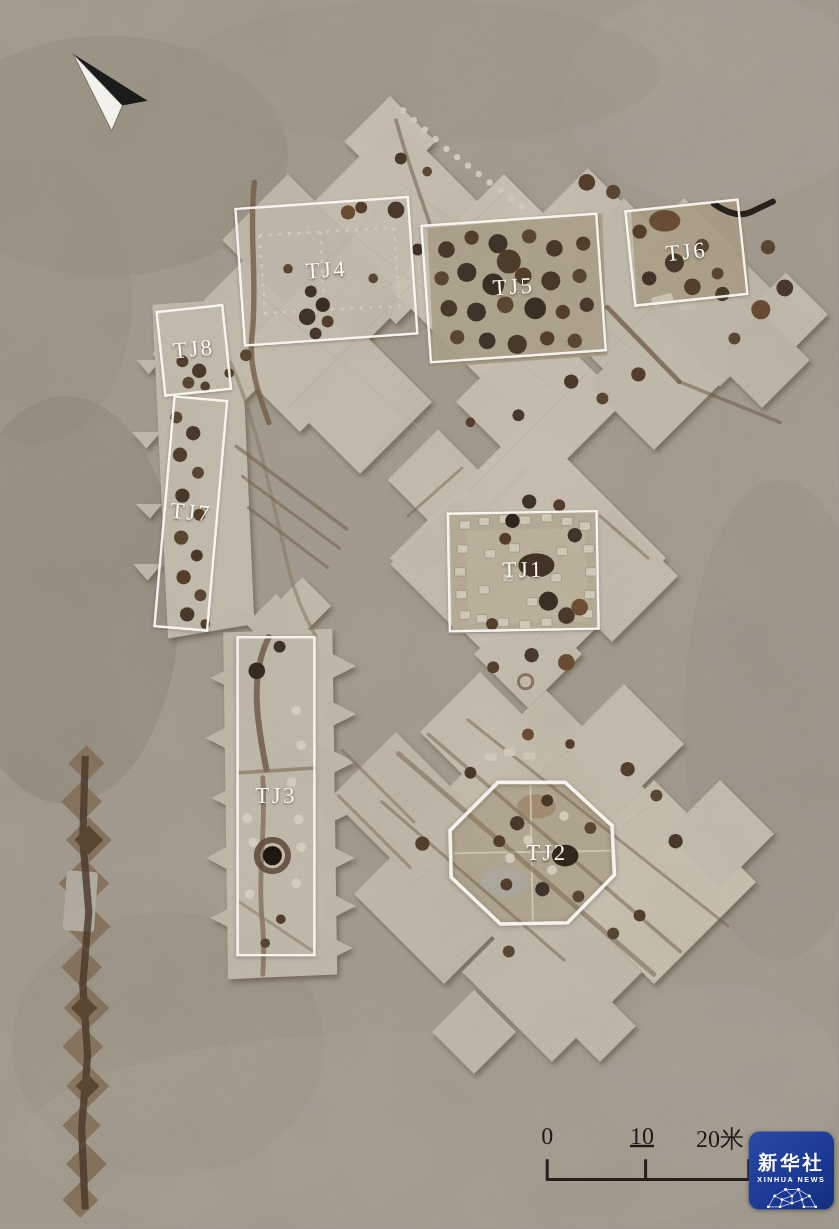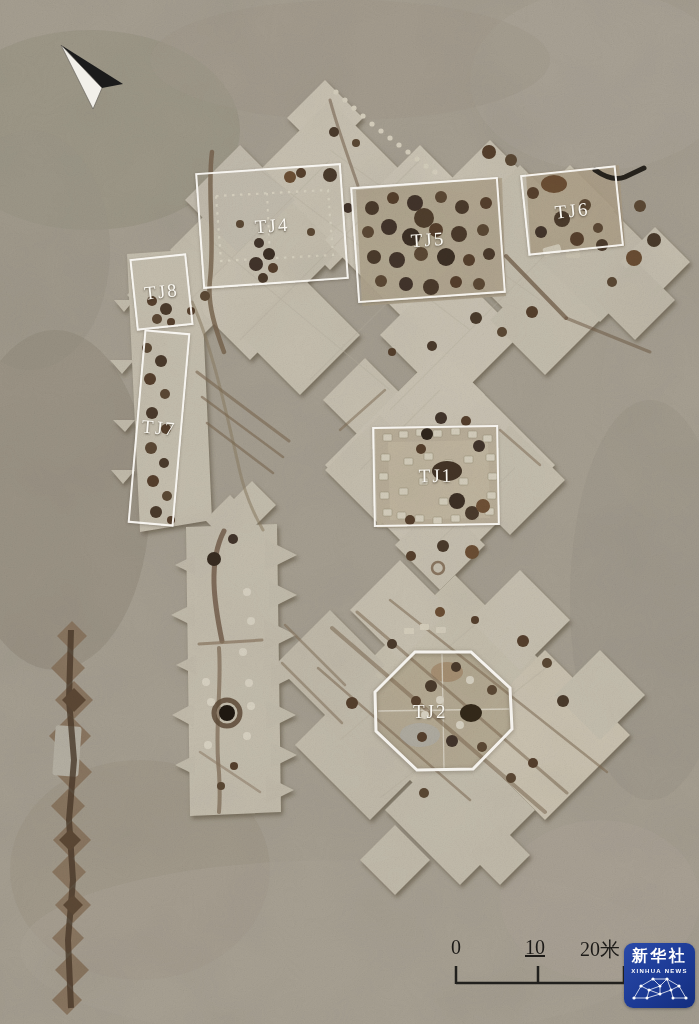--- a/index.html
+++ b/index.html
@@ -4,28 +4,28 @@
 <style>
   html,body{margin:0;padding:0;background:#888;}
   .stage{position:relative;width:699px;height:1024px;overflow:hidden;background:#a69f91;
          font-family:"Liberation Serif","DejaVu Serif",serif;}
   svg.photo{position:absolute;left:0;top:0;}
   .overlay{position:absolute;left:0;top:0;width:699px;height:1024px;pointer-events:none;}
   .survey-box{position:absolute;box-sizing:border-box;border:2.5px solid rgba(250,248,243,.95);
               box-shadow:0 1px 3px rgba(60,50,35,.3);display:flex;align-items:center;justify-content:center;}
   .survey-label{color:#faf8f2;font-size:19px;letter-spacing:2px;text-shadow:0 1px 2px rgba(50,40,25,.7);
                 font-family:"Liberation Serif","DejaVu Serif",serif;}
-  .oct-label{position:absolute;display:flex;align-items:center;justify-content:flex-start;}
+  .oct-label{position:absolute;display:flex;align-items:center;justify-content:flex-end;}
   .scale-bar{position:absolute;left:440px;top:936px;width:210px;height:64px;color:#1d1b18;}
   .scale-tick-label{position:absolute;top:0;font-size:20px;text-align:center;color:#1d1b18;}
   .north-arrow{position:absolute;left:48px;top:36px;}
   .logo{position:absolute;left:624px;top:943px;width:71px;height:65px;border-radius:9px;
         background:linear-gradient(140deg,#2a4aa8 0%,#1c3a95 55%,#142e7e 100%);
         display:flex;flex-direction:column;align-items:center;box-shadow:0 1px 3px rgba(40,40,40,.4);}
-  .logo-cn{color:#fff;font-weight:bold;font-size:16px;letter-spacing:2.5px;margin-top:3px;
+  .logo-cn{color:#fff;font-weight:bold;font-size:16px;letter-spacing:2.5px;margin-top:16px;
            font-family:"DejaVu Sans","Liberation Sans",sans-serif;}
   .logo-en{color:#fff;font-size:6px;letter-spacing:1.3px;font-weight:bold;margin-top:1px;
            font-family:"Liberation Sans","DejaVu Sans",sans-serif;}
   .logo-globe{margin-top:2px;}
 </style>
 </head>
 <body>
 
 <div class="stage">
 
@@ -407,20 +407,23 @@
   </div>
   <div class="survey-box" style="left:133px;top:256px;width:57px;height:72px;transform:rotate(-6deg);">
     <span class="survey-label">TJ8</span>
   </div>
   <div class="survey-box" style="left:136px;top:331px;width:46px;height:194px;transform:rotate(5deg);">
     <span class="survey-label">TJ7</span>
   </div>
   <div class="survey-box" style="left:373px;top:426px;width:126px;height:100px;transform:rotate(-1deg);">
     <span class="survey-label">TJ1</span>
   </div>
+  <div class="survey-box" style="left:197px;top:530px;width:66px;height:267px;">
+    <span class="survey-label">TJ3</span>
+  </div>
   <div class="oct-label" style="left:413px;top:698px;width:60px;height:28px;">
     <span class="survey-label">TJ2</span>
   </div>
 
   <svg class="north-arrow" width="84" height="84" viewBox="0 0 84 84">
     <polygon points="13,9 75,48 54,52" fill="#1b1b1b"></polygon>
     <polygon points="13,9 54,52 45,73" fill="#f2f0ea" stroke="#55534c" stroke-width=".6"></polygon>
   </svg>
 
   <div class="scale-bar">

